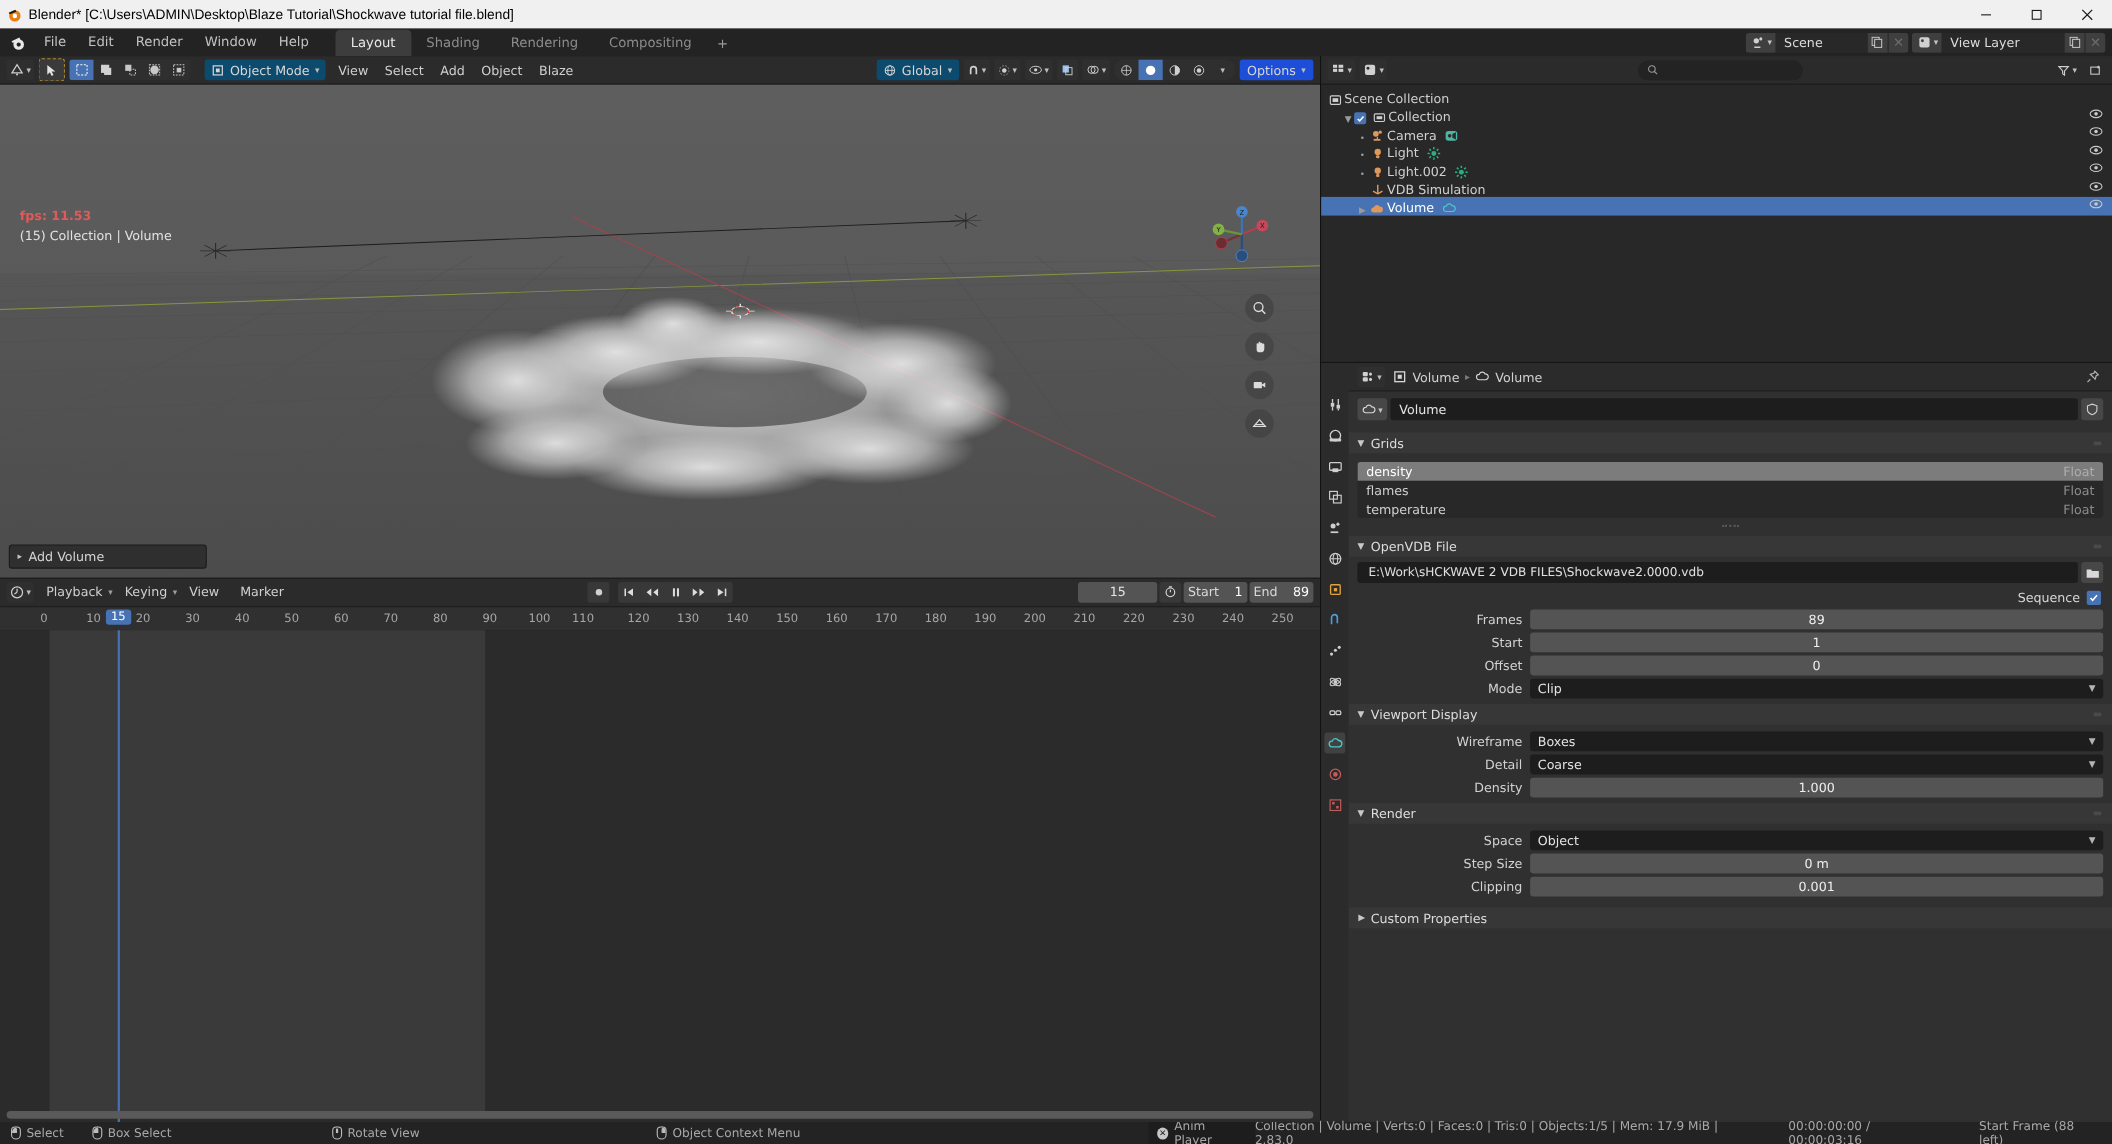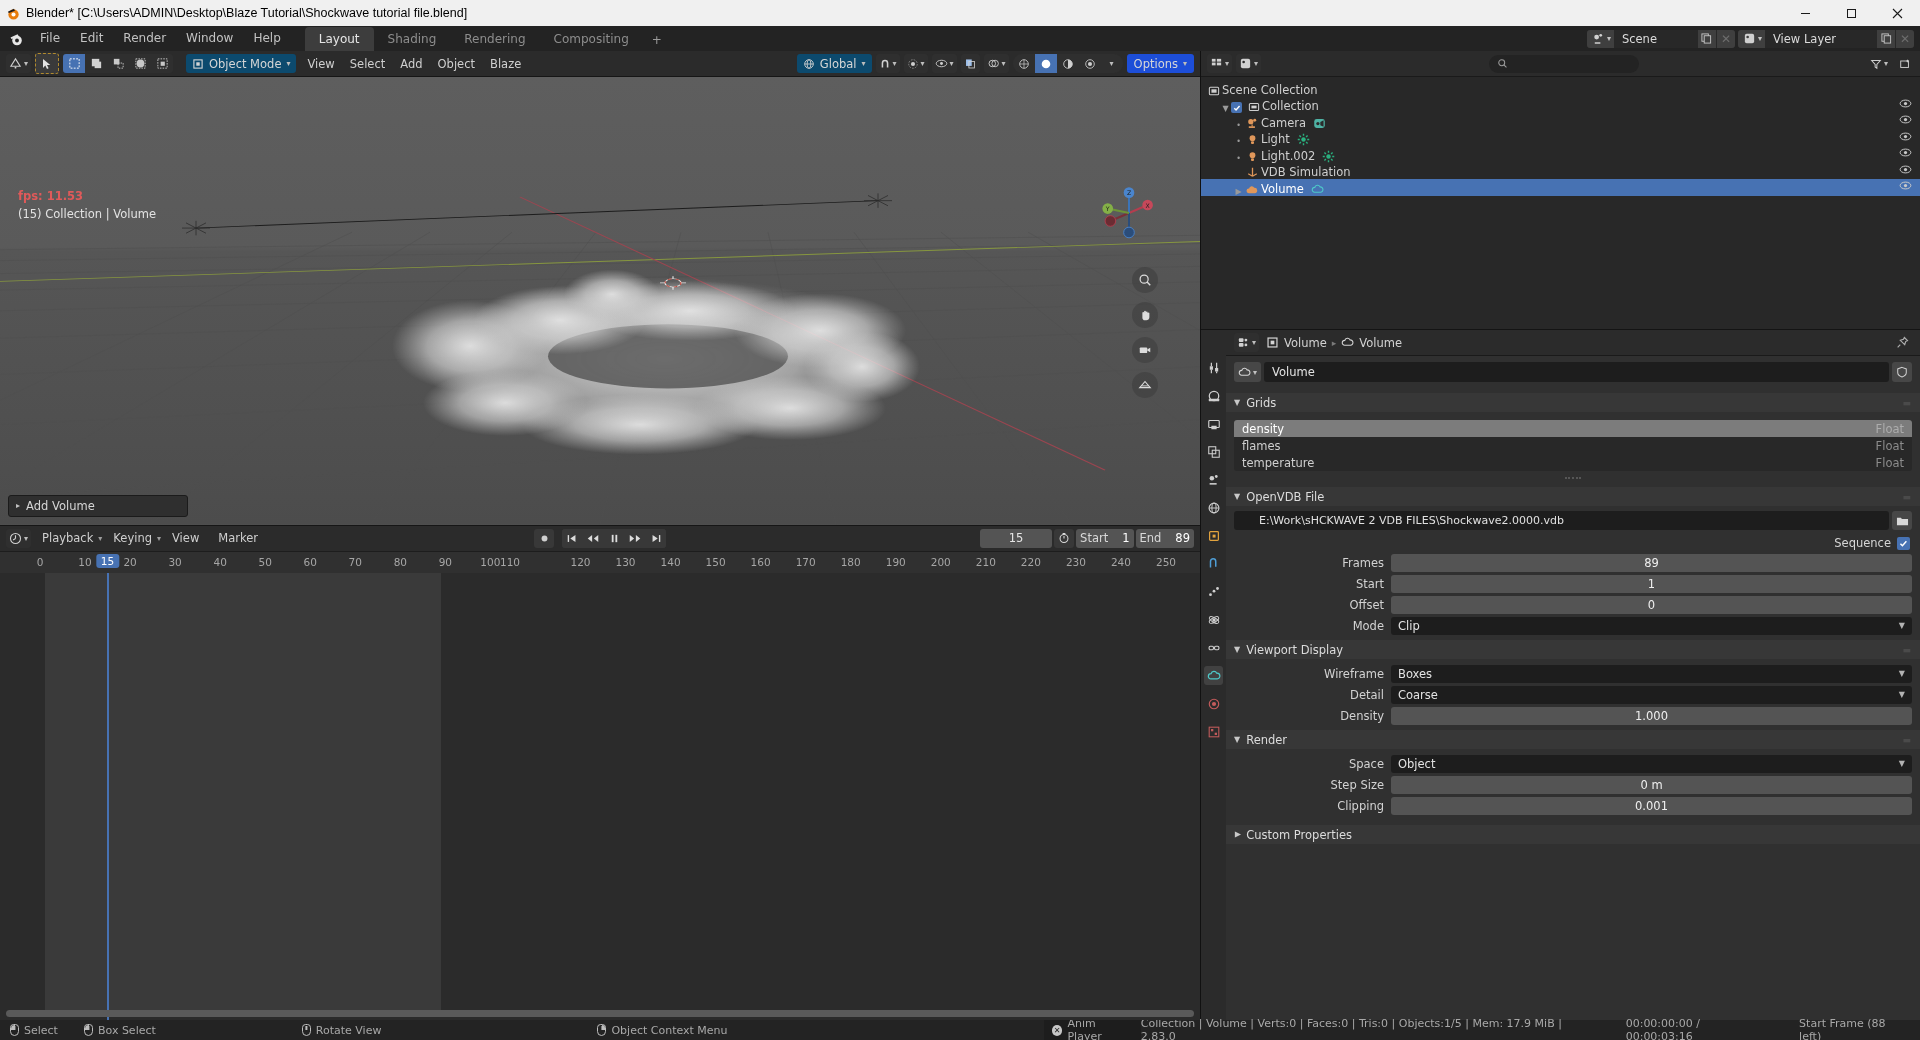--- a/index.html
+++ b/index.html
@@ -144,21 +144,21 @@
   .grid-list { margin:8px 8px 2px; background:#282828; border-radius:3px; overflow:hidden; }
   .grid-row { height:17px; display:flex; align-items:center; justify-content:space-between;
      padding:0 8px; font-size:11.5px; color:#cfcfcf; }
   .grid-row.sel { background:#7c7c7c; color:#fff; }
   .grid-row .gt { color:#8c8c8c; }
   .grid-row.sel .gt { color:#adadad; }
   .grid-grip { height:10px; display:flex; align-items:center; justify-content:center; }
   .grid-grip span { width:16px; border-top:2px dotted #565656; }
   .path-row { display:flex; align-items:center; gap:3px; padding:5px 8px 2px; }
   .path-input { flex:1; height:19px; background:#1d1d1d; border-radius:3px; display:flex;
-     align-items:center; padding:0 25px; font-size:11px; color:#e0e0e0; white-space:nowrap; overflow:hidden; }
+     align-items:center; padding:0 10px; font-size:11px; color:#e0e0e0; white-space:nowrap; overflow:hidden; }
   .folder-btn { width:20px; height:19px; background:#474747; border-radius:3px;
      display:flex; align-items:center; justify-content:center; }
   .seq-row { display:flex; align-items:center; justify-content:flex-end; gap:6px; padding:4px 10px 2px; }
   .seq-row .lb { font-size:11.5px; color:#d6d6d6; }
   .chk { width:13px; height:13px; background:#4772b3; border-radius:2px; display:flex;
      align-items:center; justify-content:center; }
   .prow { display:flex; align-items:center; padding:1.5px 8px; gap:7px; }
   .prow .plabel { width:150px; text-align:right; font-size:11.5px; color:#d2d2d2; flex:0 0 150px; }
   .pval { flex:1; height:18px; background:#545454; border-radius:3px; display:flex;
      align-items:center; justify-content:center; font-size:11.5px; color:#efefef; }
@@ -626,21 +626,21 @@
           <div class="tick-label" style="left: 85.0397px;">10</div>
           <div class="tick-label" style="left: 130.079px;">20</div>
           <div class="tick-label" style="left: 175.119px;">30</div>
           <div class="tick-label" style="left: 220.159px;">40</div>
           <div class="tick-label" style="left: 265.198px;">50</div>
           <div class="tick-label" style="left: 310.238px;">60</div>
           <div class="tick-label" style="left: 355.278px;">70</div>
           <div class="tick-label" style="left: 400.317px;">80</div>
           <div class="tick-label" style="left: 445.357px;">90</div>
           <div class="tick-label" style="left: 490.397px;">100</div>
-          <div class="tick-label" style="left: 510px;">110</div>
+          <div class="tick-label" style="left: 530px;">110</div>
           <div class="tick-label" style="left: 580.476px;">120</div>
           <div class="tick-label" style="left: 625.516px;">130</div>
           <div class="tick-label" style="left: 670.556px;">140</div>
           <div class="tick-label" style="left: 715.595px;">150</div>
           <div class="tick-label" style="left: 760.635px;">160</div>
           <div class="tick-label" style="left: 805.675px;">170</div>
           <div class="tick-label" style="left: 850.714px;">180</div>
           <div class="tick-label" style="left: 895.754px;">190</div>
           <div class="tick-label" style="left: 940.794px;">200</div>
           <div class="tick-label" style="left: 985.833px;">210</div>

